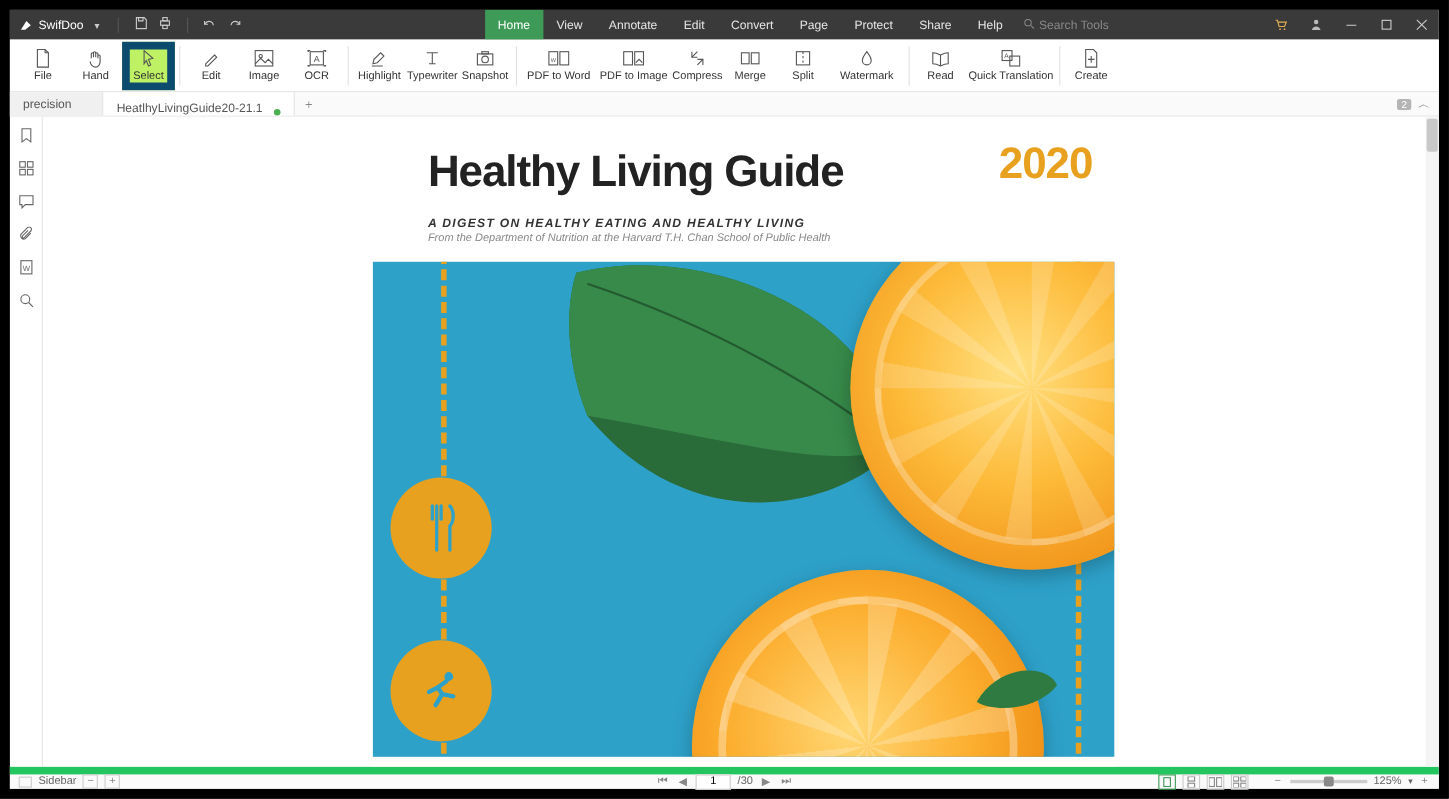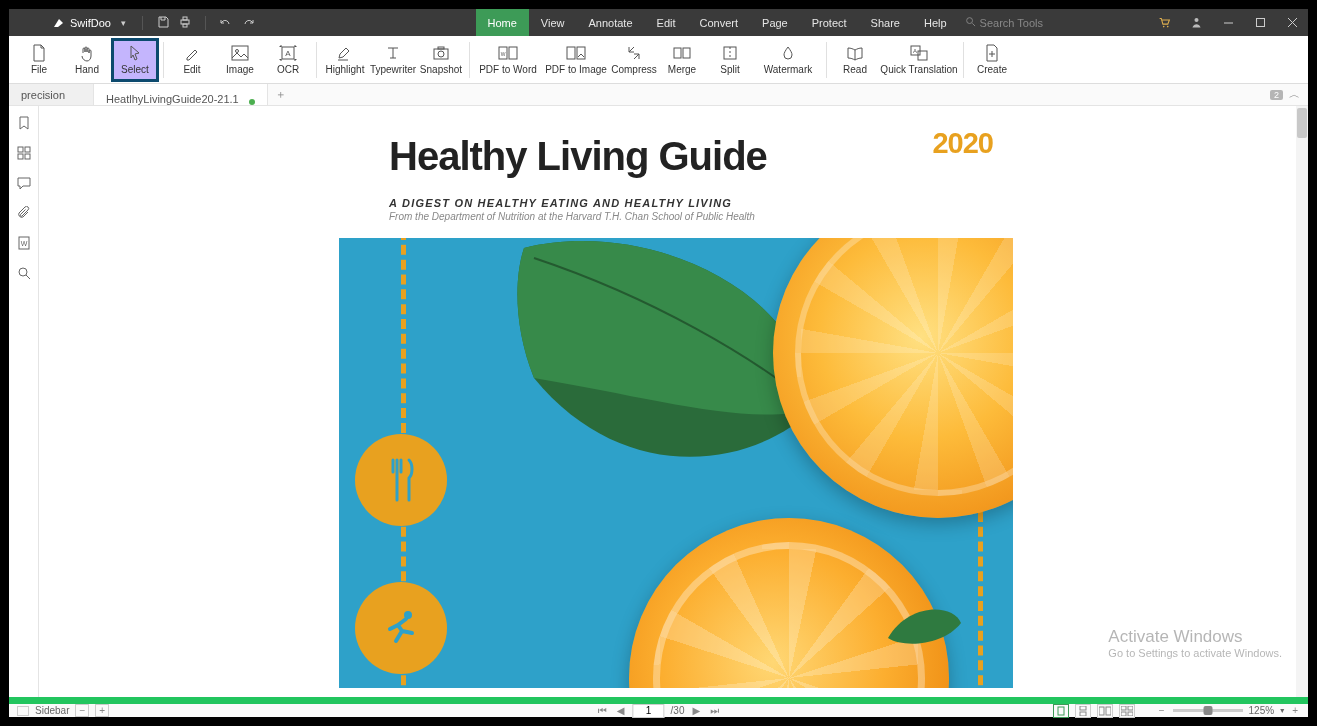--- a/index.html
+++ b/index.html
@@ -23,21 +23,21 @@
 
 
 .titlebar {
   height: 27px;
   background: #3a3a3a;
   color: #e6e6e6;
   display: flex;
   align-items: center;
   font-size: 11px;
 }
-.titlebar .left { display: flex; align-items: center; gap: 6px; padding-left: 8px; margin-left: 35px; }
+.titlebar .left { display: flex; align-items: center; gap: 6px; padding-left: 8px; }
 .titlebar .app-logo { display: inline-flex; align-items: center; }
 .titlebar .app-name { font-size: 11px; color: #fff; }
 .titlebar .tri { font-size: 9px; color: #ccc; margin: 0 4px; }
 .titlebar .tb-sep { width: 1px; height: 14px; background: #555; margin: 0 6px; }
 .titlebar .tb-icon { width: 16px; text-align: center; cursor: pointer; color: #ccc; }
 .titlebar .menus { display: flex; align-items: stretch; margin-left: 220px; height: 100%; }
 .titlebar .menu { padding: 0 12px; display: flex; align-items: center; cursor: pointer; color: #e6e6e6; }
 .titlebar .menu.active { background: #3d9b57; color: #fff; }
 .titlebar .search-tools { display: flex; align-items: center; gap: 4px; margin-left: 6px; color: #888; font-size: 11px; }
 .titlebar .right { margin-left: auto; display: flex; align-items: center; height: 100%; }
@@ -59,21 +59,21 @@
   justify-content: center;
   width: 48px;
   height: 44px;
   cursor: pointer;
   font-size: 10px;
   color: #333;
   gap: 2px;
 }
 .ribbon .tool.wide { width: 68px; }
 .ribbon .tool.wider { width: 80px; }
-.ribbon .tool.selected { background: #c4b5fd; border: 3px solid #0c4a6e; }
+.ribbon .tool.selected { background: #bef264; border: 7px solid #0c4a6e; }
 .ribbon .tool-icon { height: 18px; display: flex; align-items: center; justify-content: center; color: #555; }
 .ribbon .tool-label { font-size: 10px; white-space: nowrap; }
 .ribbon .sep { width: 1px; height: 36px; background: #e0e0e0; margin: 0 4px; }
 
 
 .tabbar {
   height: 22px;
   background: #fafafa;
   border-bottom: 1px solid #e4e4e4;
   display: flex;
@@ -133,21 +133,21 @@
   font-size: 40px;
   font-weight: 700;
   letter-spacing: -1px;
   color: #222;
   display: inline;
 }
 .headline .year {
   position: absolute;
   right: 0;
   top: -4px;
-  font-size: 29px;
+  font-size: 40px;
   font-weight: 800;
   color: #e8a11f;
   text-align: right;
   line-height: 0.95;
   letter-spacing: -1px;
 }
 .headline .sub {
   margin-top: 18px;
   font-size: 11px;
   font-weight: 700;
@@ -649,24 +649,20 @@
             </svg>
           </div>
         </div>
       </div>
 
       <div class="scrollbar-track">
         <div class="scrollbar-thumb"></div>
       </div>
     </div>
 
-    <div class="activate">
-      <div class="a1">Activate Windows</div>
-      <div class="a2">Go to Settings to activate Windows.</div>
-    </div>
   </div>
 
   <div class="statusbar">
     <div class="sb-left">
       <span style="border:1px solid #ccc;width:12px;height:10px;display:inline-block;"></span>
       <span>Sidebar</span>
       <span class="btn-sm" style="border:1px solid #ccc;padding:0 3px;">−</span>
       <span class="btn-sm" style="border:1px solid #ccc;padding:0 3px;">+</span>
     </div>
     <div class="center">

